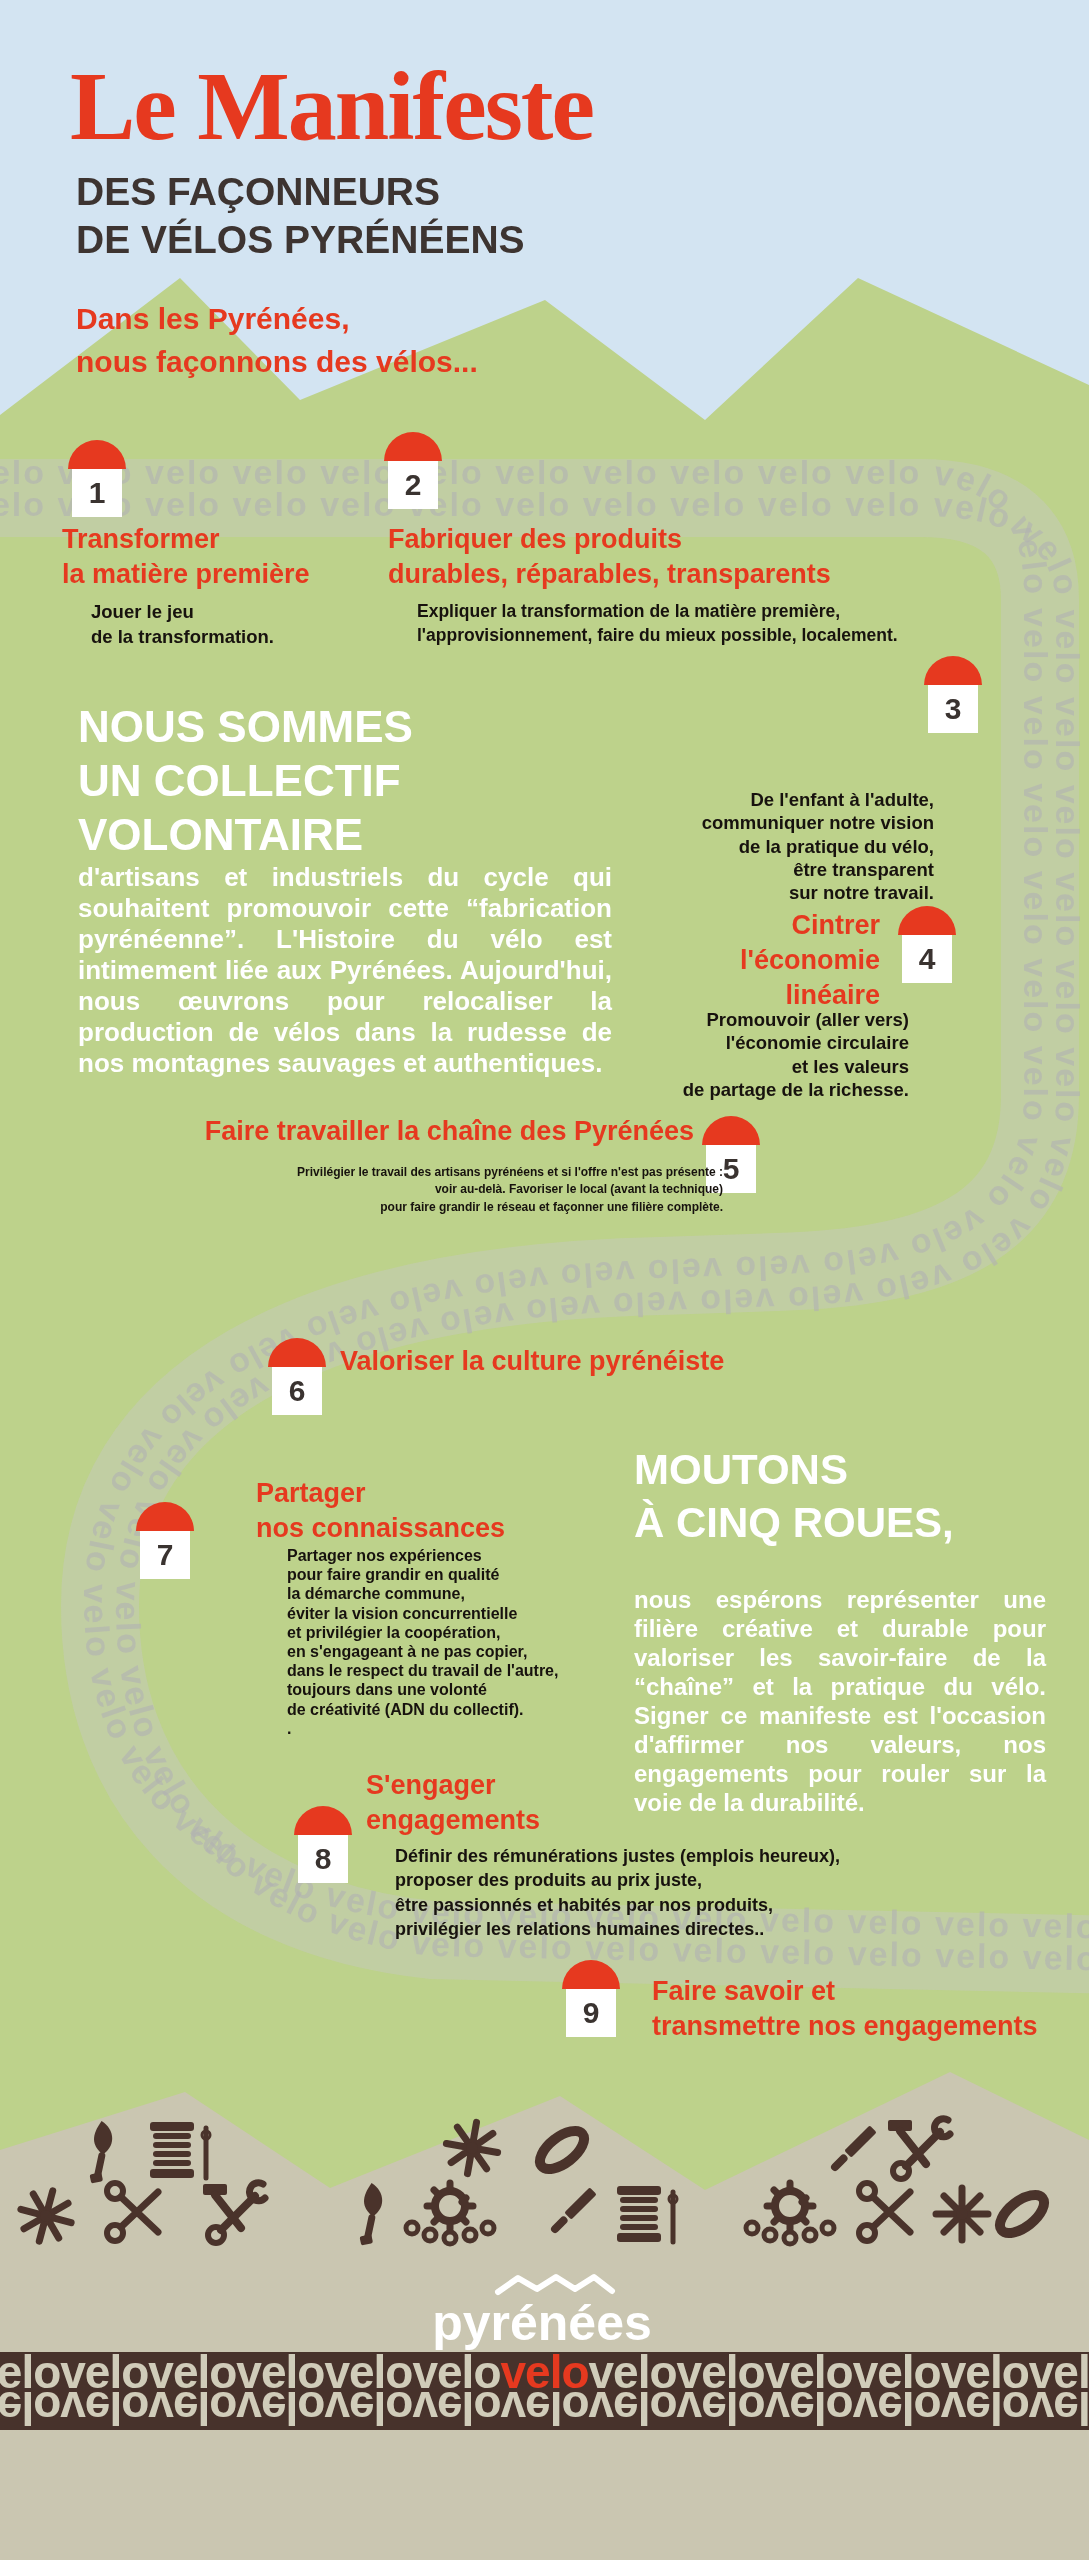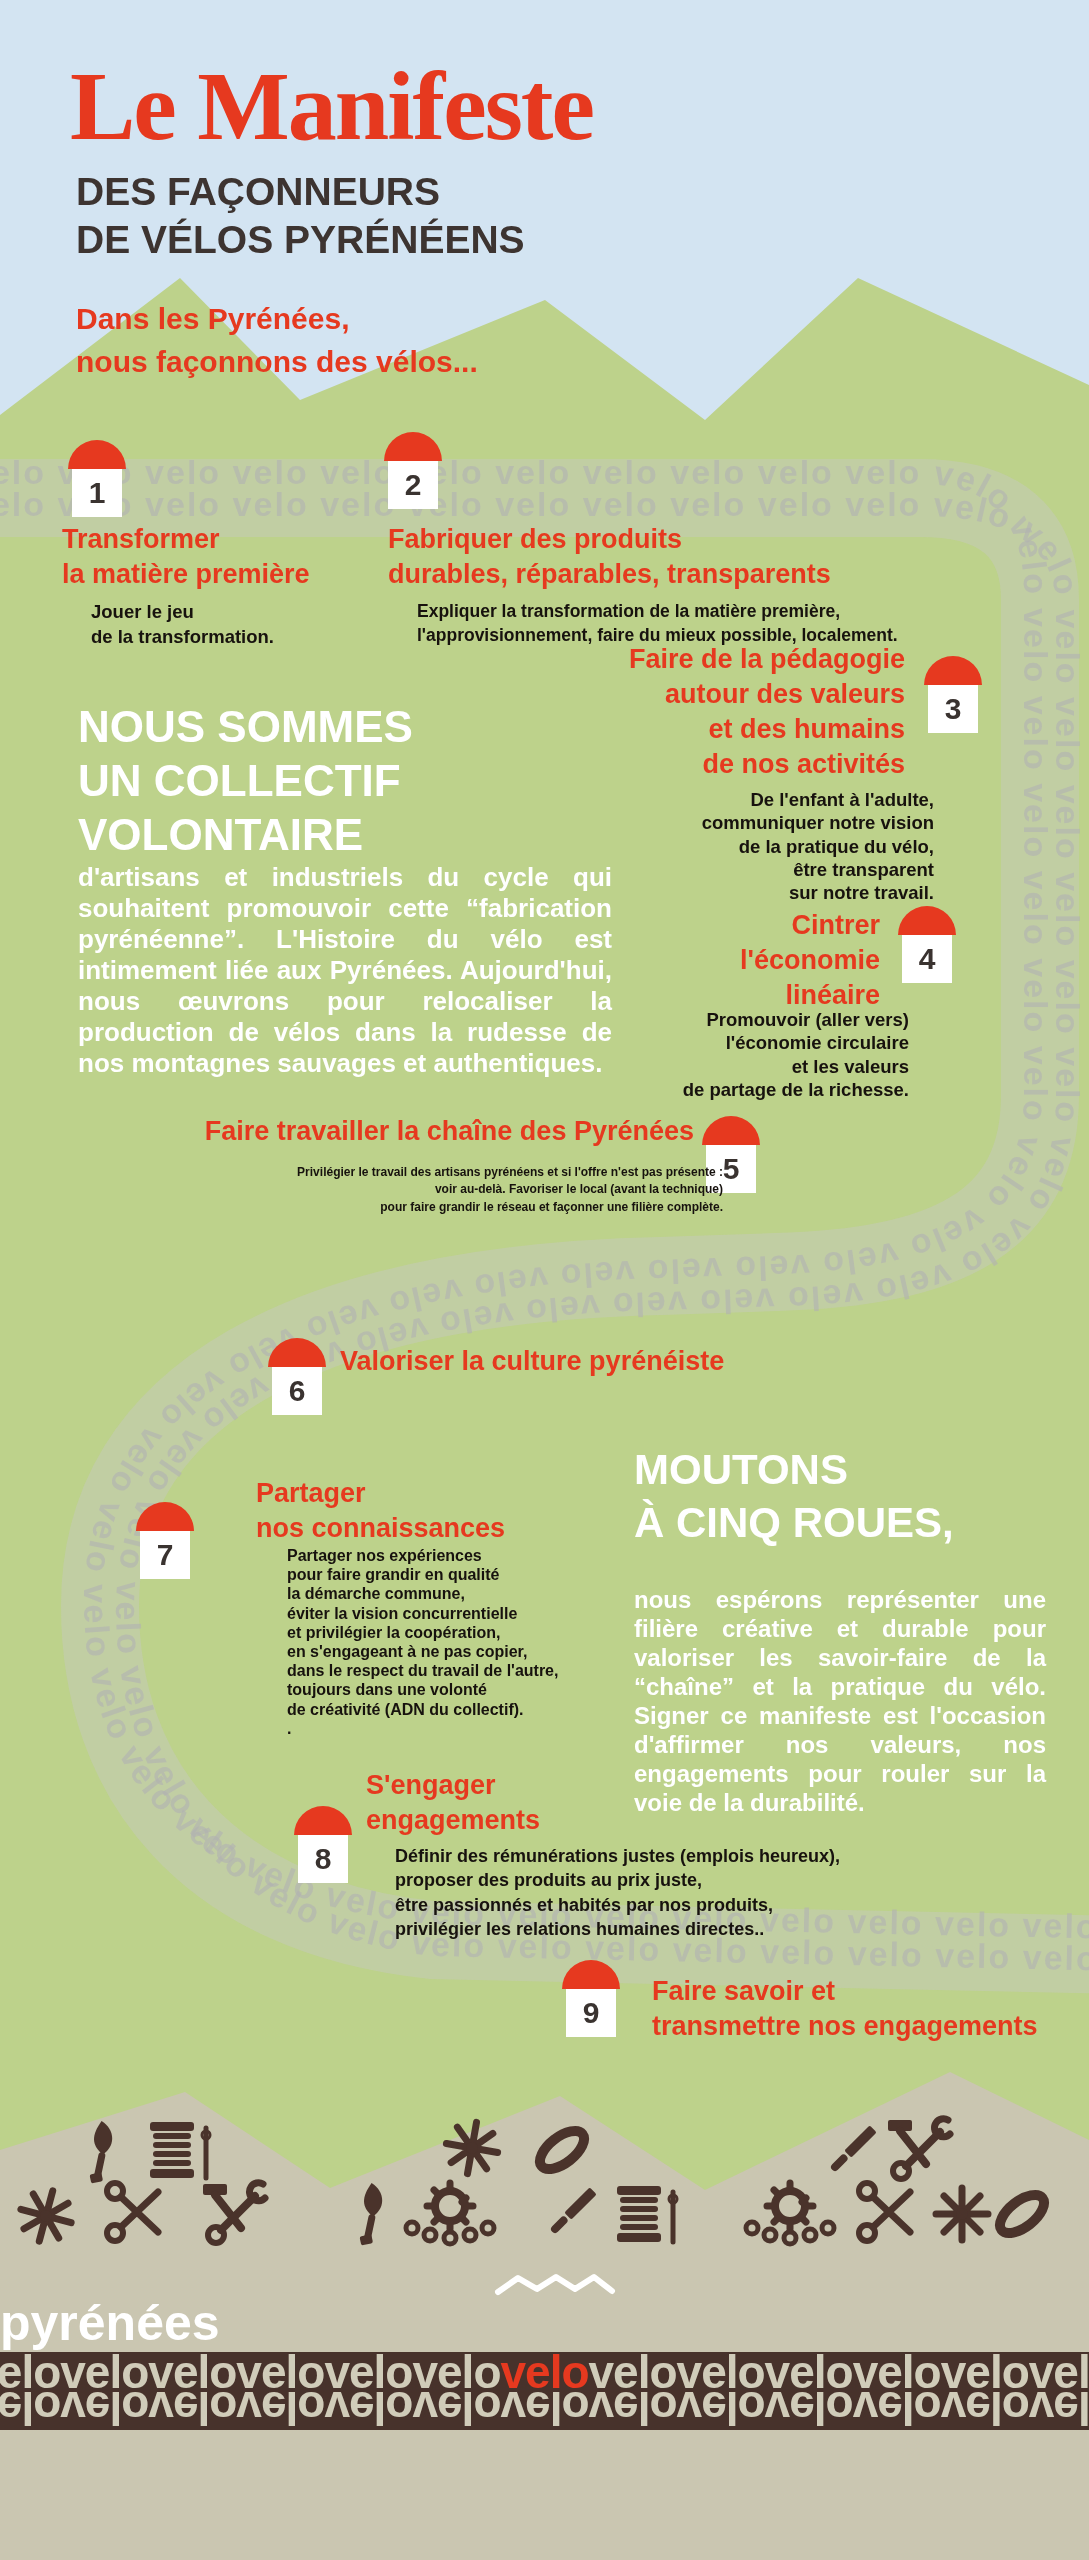--- a/index.html
+++ b/index.html
@@ -25,21 +25,21 @@
   .moutons-body{left:634px;top:1585px;width:412px;font-size:24px;line-height:1.21;font-weight:700;color:#fff;text-align:justify;}
   
   .head{font-size:27px;line-height:1.3;font-weight:700;color:#e6391f;}
   .body-s{font-size:18.5px;line-height:1.35;}
   
   .badge{position:absolute;width:50px;}
   .badge .dome{width:58px;height:29px;margin-left:-4px;background:#e6391f;border-radius:58px 58px 0 0;}
   .badge .box{width:50px;height:48px;background:#fff;display:flex;align-items:center;justify-content:center;
     font-size:30px;font-weight:700;color:#3a3330;}
   
-  .logo{left:0;top:2294px;width:1084px;text-align:left;font-size:50px;font-weight:700;color:#fff;letter-spacing:0;}
+  .logo{left:0;top:2294px;width:1084px;text-align:center;font-size:50px;font-weight:700;color:#fff;letter-spacing:0;}
   .velo-band{left:0;top:2352px;width:1089px;height:78px;background:#47322b;overflow:hidden;}
   .velo-row{height:38px;line-height:40px;font-size:46px;font-weight:700;letter-spacing:-1px;color:#d0ccb9;
     display:flex;justify-content:center;white-space:nowrap;overflow:hidden;}
   .velo-row.flip{transform:scaleY(-1);}
   .signataires{left:0;top:2436px;width:1089px;text-align:center;font-size:25px;font-weight:700;letter-spacing:0.5px;color:#e6391f;}
   .road-word{font-size:34px;font-weight:700;fill:#b2b2b2;opacity:0.6;letter-spacing:2px;}
 </style>
 </head>
 <body>
 
@@ -197,24 +197,20 @@
   <div class="abs head pre" style="left:62px;top:522px">Transformer
 la matière première</div>
   <div class="abs bodytxt body-s pre" style="left:62px;top:600px">Jouer le jeu
 de la transformation.</div>
 
   <div class="abs head pre" style="left:388px;top:522px">Fabriquer des produits
 durables, réparables, transparents</div>
   <div class="abs bodytxt body-s pre" style="left:388px;top:600px;font-size:17.5px">Expliquer la transformation de la matière première,
 l'approvisionnement, faire du mieux possible, localement.</div>
 
-  <div class="abs head pre right" style="left:505px;top:642px;width:400px">Faire de la pédagogie
-autour des valeurs
-et des humains
-de nos activités</div>
   <div class="abs bodytxt body-s pre right" style="left:605px;top:788px;width:300px;line-height:1.26">De l'enfant à l'adulte,
 communiquer notre vision
 de la pratique du vélo,
 être transparent
 sur notre travail.</div>
 
   <div class="abs head pre right" style="left:580px;top:908px;width:300px">Cintrer
 l'économie
 linéaire</div>
   <div class="abs bodytxt body-s pre right" style="left:580px;top:1008px;width:300px;line-height:1.26">Promouvoir (aller vers)

